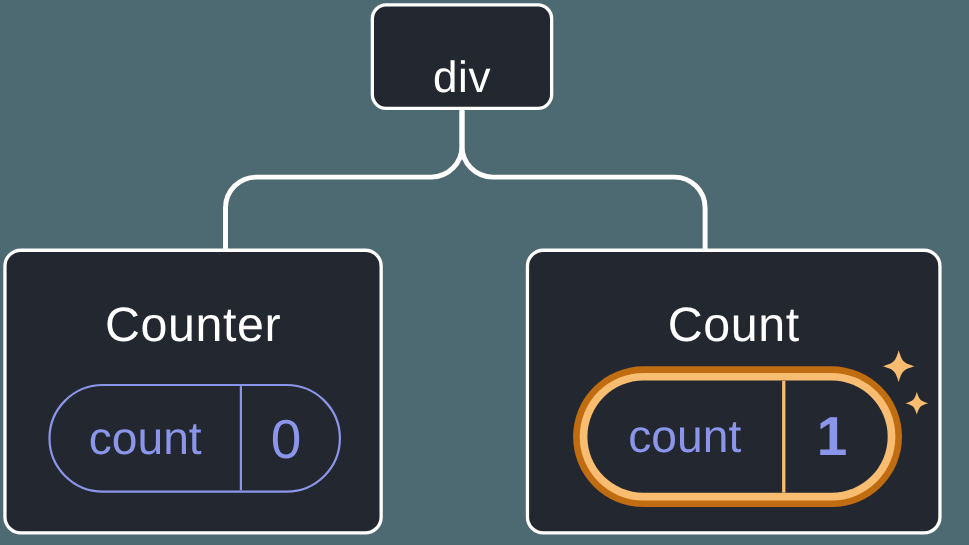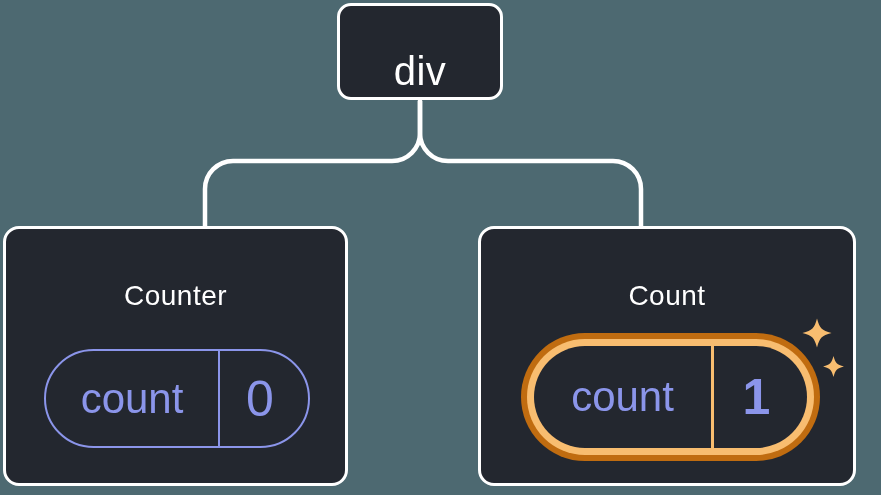--- a/index.html
+++ b/index.html
@@ -40,21 +40,21 @@
     border:3px solid var(--node-border);
     border-radius:16px;
     z-index:1;
   }
   .card.left{left:3px;width:345px;}
   .card.right{left:478px;width:378px;}
 
   .card .title{
     position:absolute;top:48px;left:0;width:100%;
     text-align:center;color:var(--title-white);
-    font-size:28px;font-weight:500;line-height:38px;letter-spacing:.5px;
+    font-size:44px;font-weight:500;line-height:38px;letter-spacing:.5px;
   }
 
   
   .pill{
     position:absolute;left:38px;top:120px;width:266px;height:99px;
     border:2px solid var(--state-purple);
     border-radius:999px;
     display:flex;align-items:stretch;overflow:hidden;
   }
   .pill .sect{display:flex;align-items:center;justify-content:center;}

